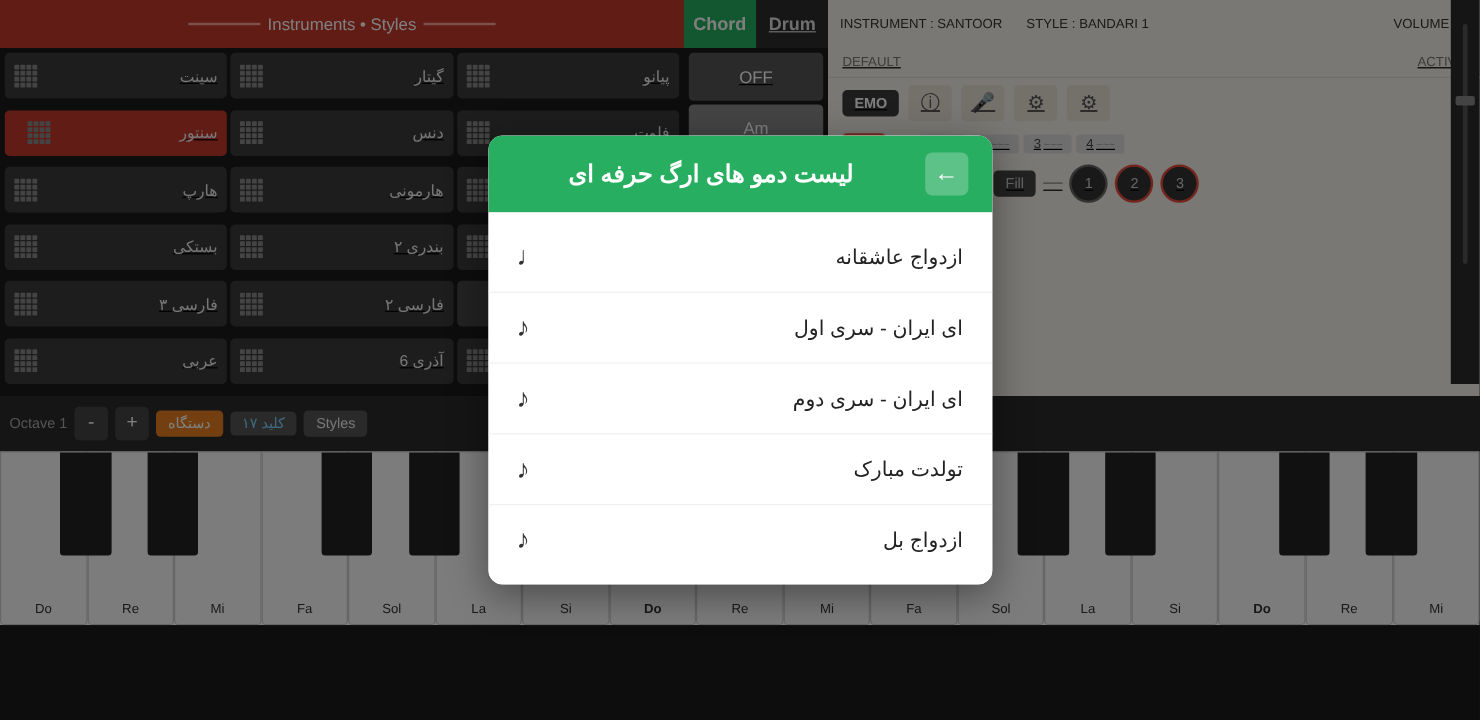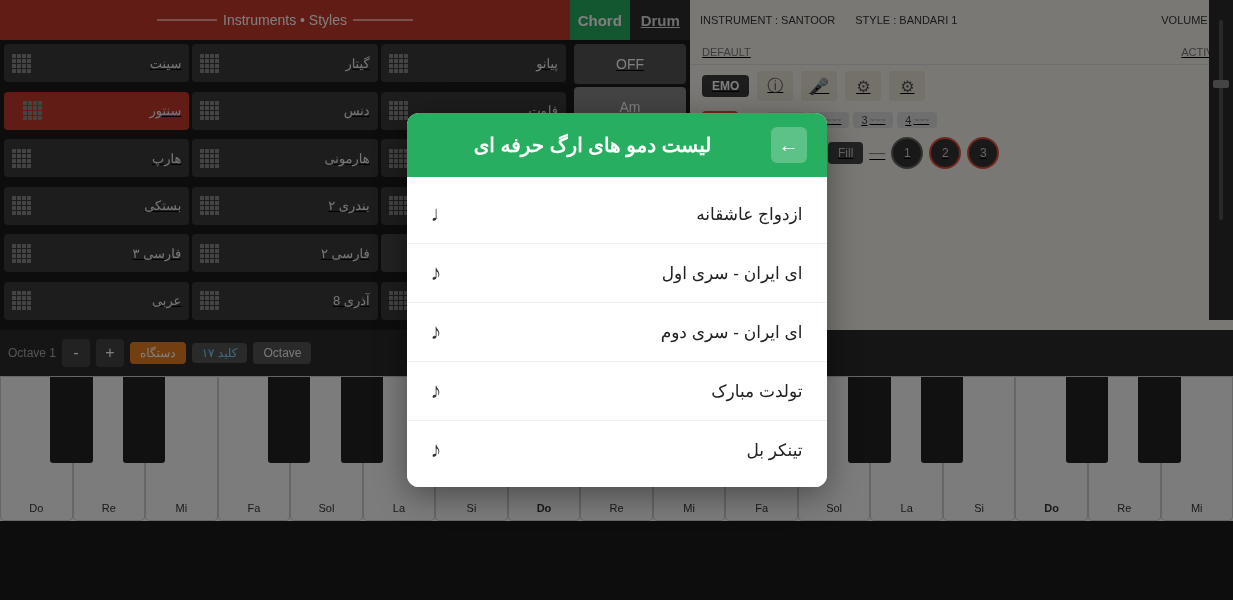--- a/index.html
+++ b/index.html
@@ -706,21 +706,21 @@
           <div></div>
           <div></div>
           <div></div>
           <div></div>
           <div></div>
           <div></div>
           <div></div>
     </div>
       </div>
       <div class="inst-btn">
-        <span>آذری 8</span>
+        <span>آذری 6</span>
     <div class="grid-4x4">
       <div></div>
           <div></div>
           <div></div>
           <div></div>
           <div></div>
           <div></div>
           <div></div>
           <div></div>
           <div></div>
@@ -827,21 +827,21 @@
     </div>
   </div>
 </div>
 
 <div class="bottom-controls">
   <span class="octave-label">Octave 1</span>
   <div class="minus-btn">-</div>
   <div class="plus-btn">+</div>
   <div class="dastgah-btn">دستگاه</div>
   <div class="kelid-btn">کلید ۱۷</div>
-  <div class="sustain-btn">Octave</div>
+  <div class="sustain-btn">Styles</div>
   <div class="spacer"></div>
 </div>
 
 <div class="piano-section">
   <div class="piano-keys" id="piano-keys">
       <div class="white-key">
         <div class="black-key-overlay right"></div>
         <span style="">Do</span>
       </div>
       <div class="white-key">
@@ -923,18 +923,18 @@
   </div>
         <div class="modal-item">
     <span class="item-text">ای ایران - سری دوم</span>
     <span class="music-note">♪</span>
   </div>
         <div class="modal-item">
     <span class="item-text">تولدت مبارک</span>
     <span class="music-note">♪</span>
   </div>
         <div class="modal-item">
-    <span class="item-text">تینکر بل</span>
+    <span class="item-text">ازدواج بل</span>
     <span class="music-note">♪</span>
   </div>
       </div>
   </div>
 </div>
 
 </body></html>

